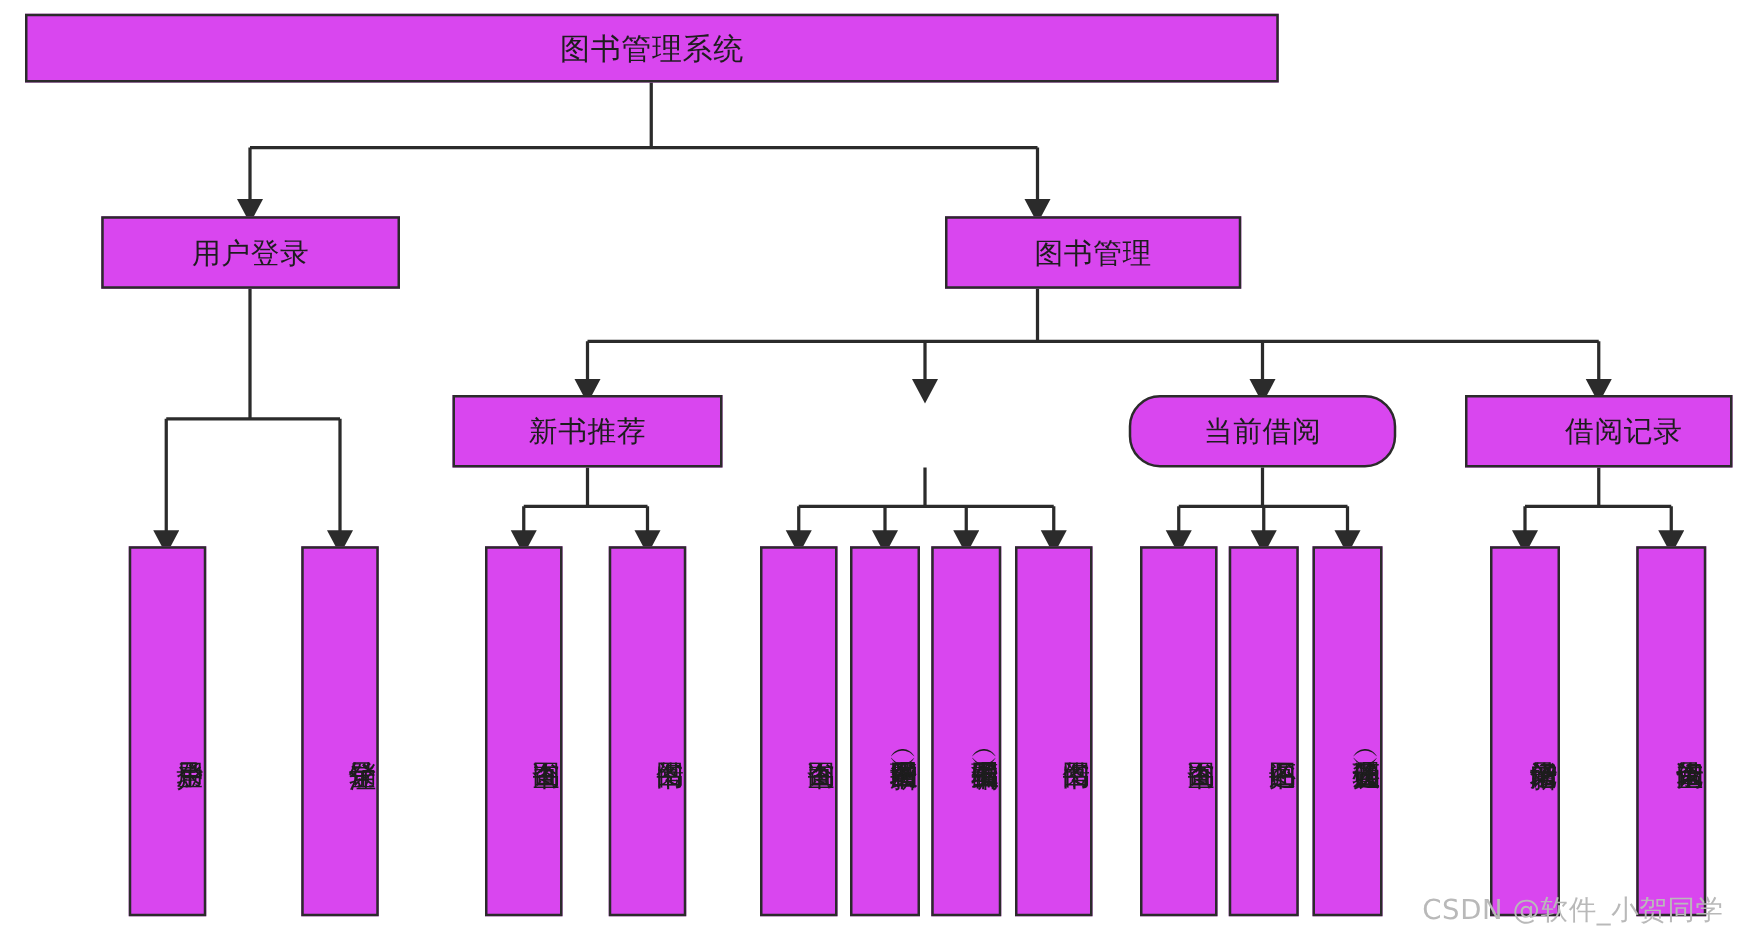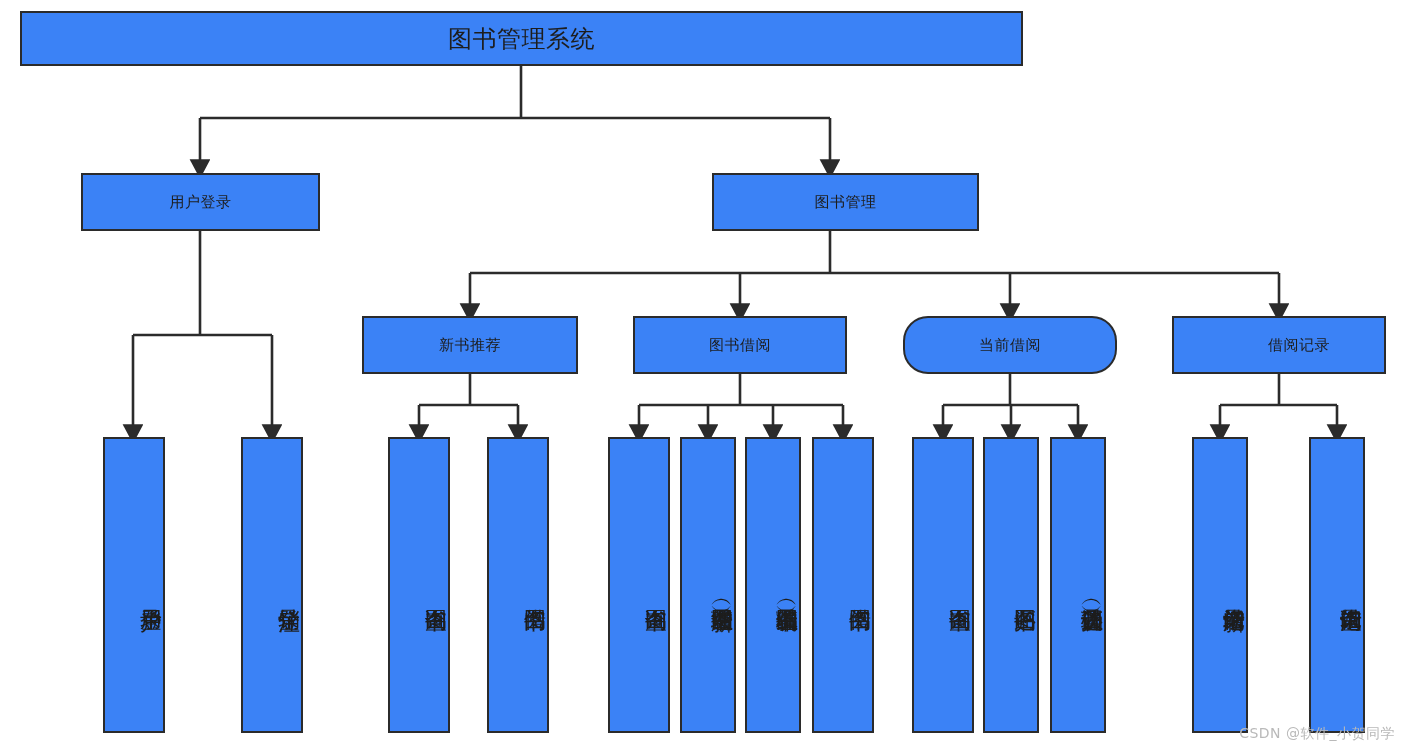--- a/index.html
+++ b/index.html
@@ -20,29 +20,29 @@
   #edges {
     position: absolute;
     left: 0;
     top: 0;
     width: 1405px;
     height: 747px;
   }
   .node {
     position: absolute;
     box-sizing: border-box;
-    background: #3b82f6;
+    background: #d946ef;
     border: 2px solid #2b2b2b;
     display: flex;
     align-items: center;
     justify-content: center;
     color: #1d1d1d;
   }
   .node.horiz {
-    font-size: 15px;
+    font-size: 23px;
     letter-spacing: 0.5px;
   }
   .node.vert {
     writing-mode: vertical-rl;
     text-orientation: upright;
     font-size: 22px;
     line-height: 1.12;
     padding-top: 14px;
     align-items: flex-start;
     justify-content: center;
@@ -51,23 +51,23 @@
   .node.vert .vlabel {
     writing-mode: vertical-rl;
     text-orientation: upright;
     display: block;
   }
   #title-node {
     font-size: 24px;
   }
   #watermark {
     position: absolute;
-    right: 10px;
+    right: 26px;
     bottom: 4px;
-    font-size: 14px;
+    font-size: 22px;
     color: #b9b9b9;
     white-space: nowrap;
     letter-spacing: 0.5px;
     margin-top: 12px;
   }
 </style>
 </head>
 <body>
 
 <div id="canvas">
@@ -118,24 +118,23 @@
       <path d="M1279,374 L1279,405"></path>
       <path d="M1220,405 L1337,405"></path>
       <path d="M1220,405 L1220,430" marker-end="url(#arrow)"></path>
       <path d="M1337,405 L1337,430" marker-end="url(#arrow)"></path>
     </g>
   </svg>
 
   <div class="node horiz" id="title-node" style="left: 20px; top: 11px; width: 1003px; height: 55px;">图书管理系统</div>
 
   <div class="node horiz" style="left: 81px; top: 173px; width: 239px; height: 58px;">用户登录</div>
-  <div class="node horiz" style="left: 712px; top: 173px; width: 267px; height: 58px;">图书管理</div>
+  <div class="node horiz" style="left: 756px; top: 173px; width: 237px; height: 58px;">图书管理</div>
 
   <div class="node horiz" style="left: 362px; top: 316px; width: 216px; height: 58px;">新书推荐</div>
-  <div class="node horiz" style="left: 633px; top: 316px; width: 214px; height: 58px;">图书借阅</div>
   <div class="node horiz" style="left: 903px; top: 316px; width: 214px; height: 58px; border-radius: 25px;">当前借阅</div>
   <div class="node horiz" style="left: 1172px; top: 316px; width: 214px; height: 58px; padding-left: 40px;">借阅记录</div>
 
   <div class="node vert" style="left: 103px; top: 437px; width: 62px; height: 296px;">
       <span class="vlabel">用户登录</span>
     </div>
   <div class="node vert" style="left: 241px; top: 437px; width: 62px; height: 296px;">
       <span class="vlabel">注销登录</span>
     </div>
   <div class="node vert" style="left: 388px; top: 437px; width: 62px; height: 296px;">

